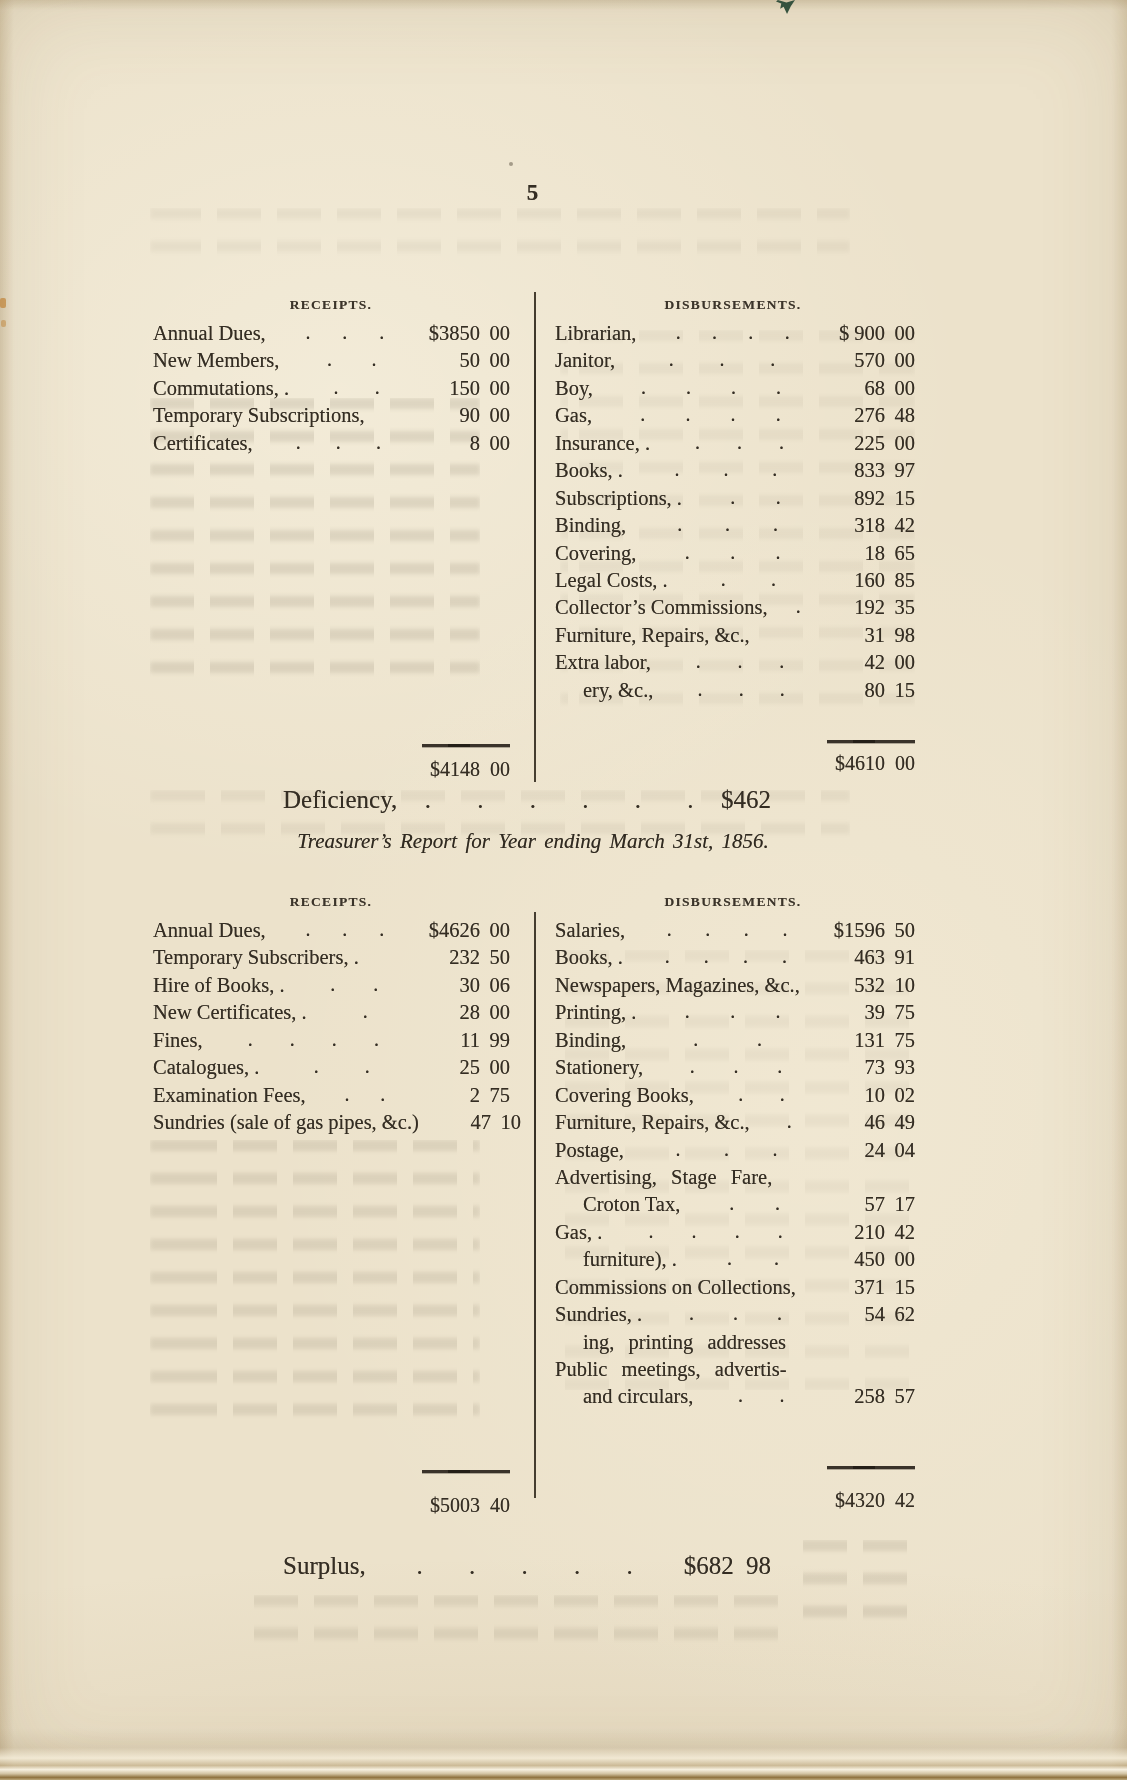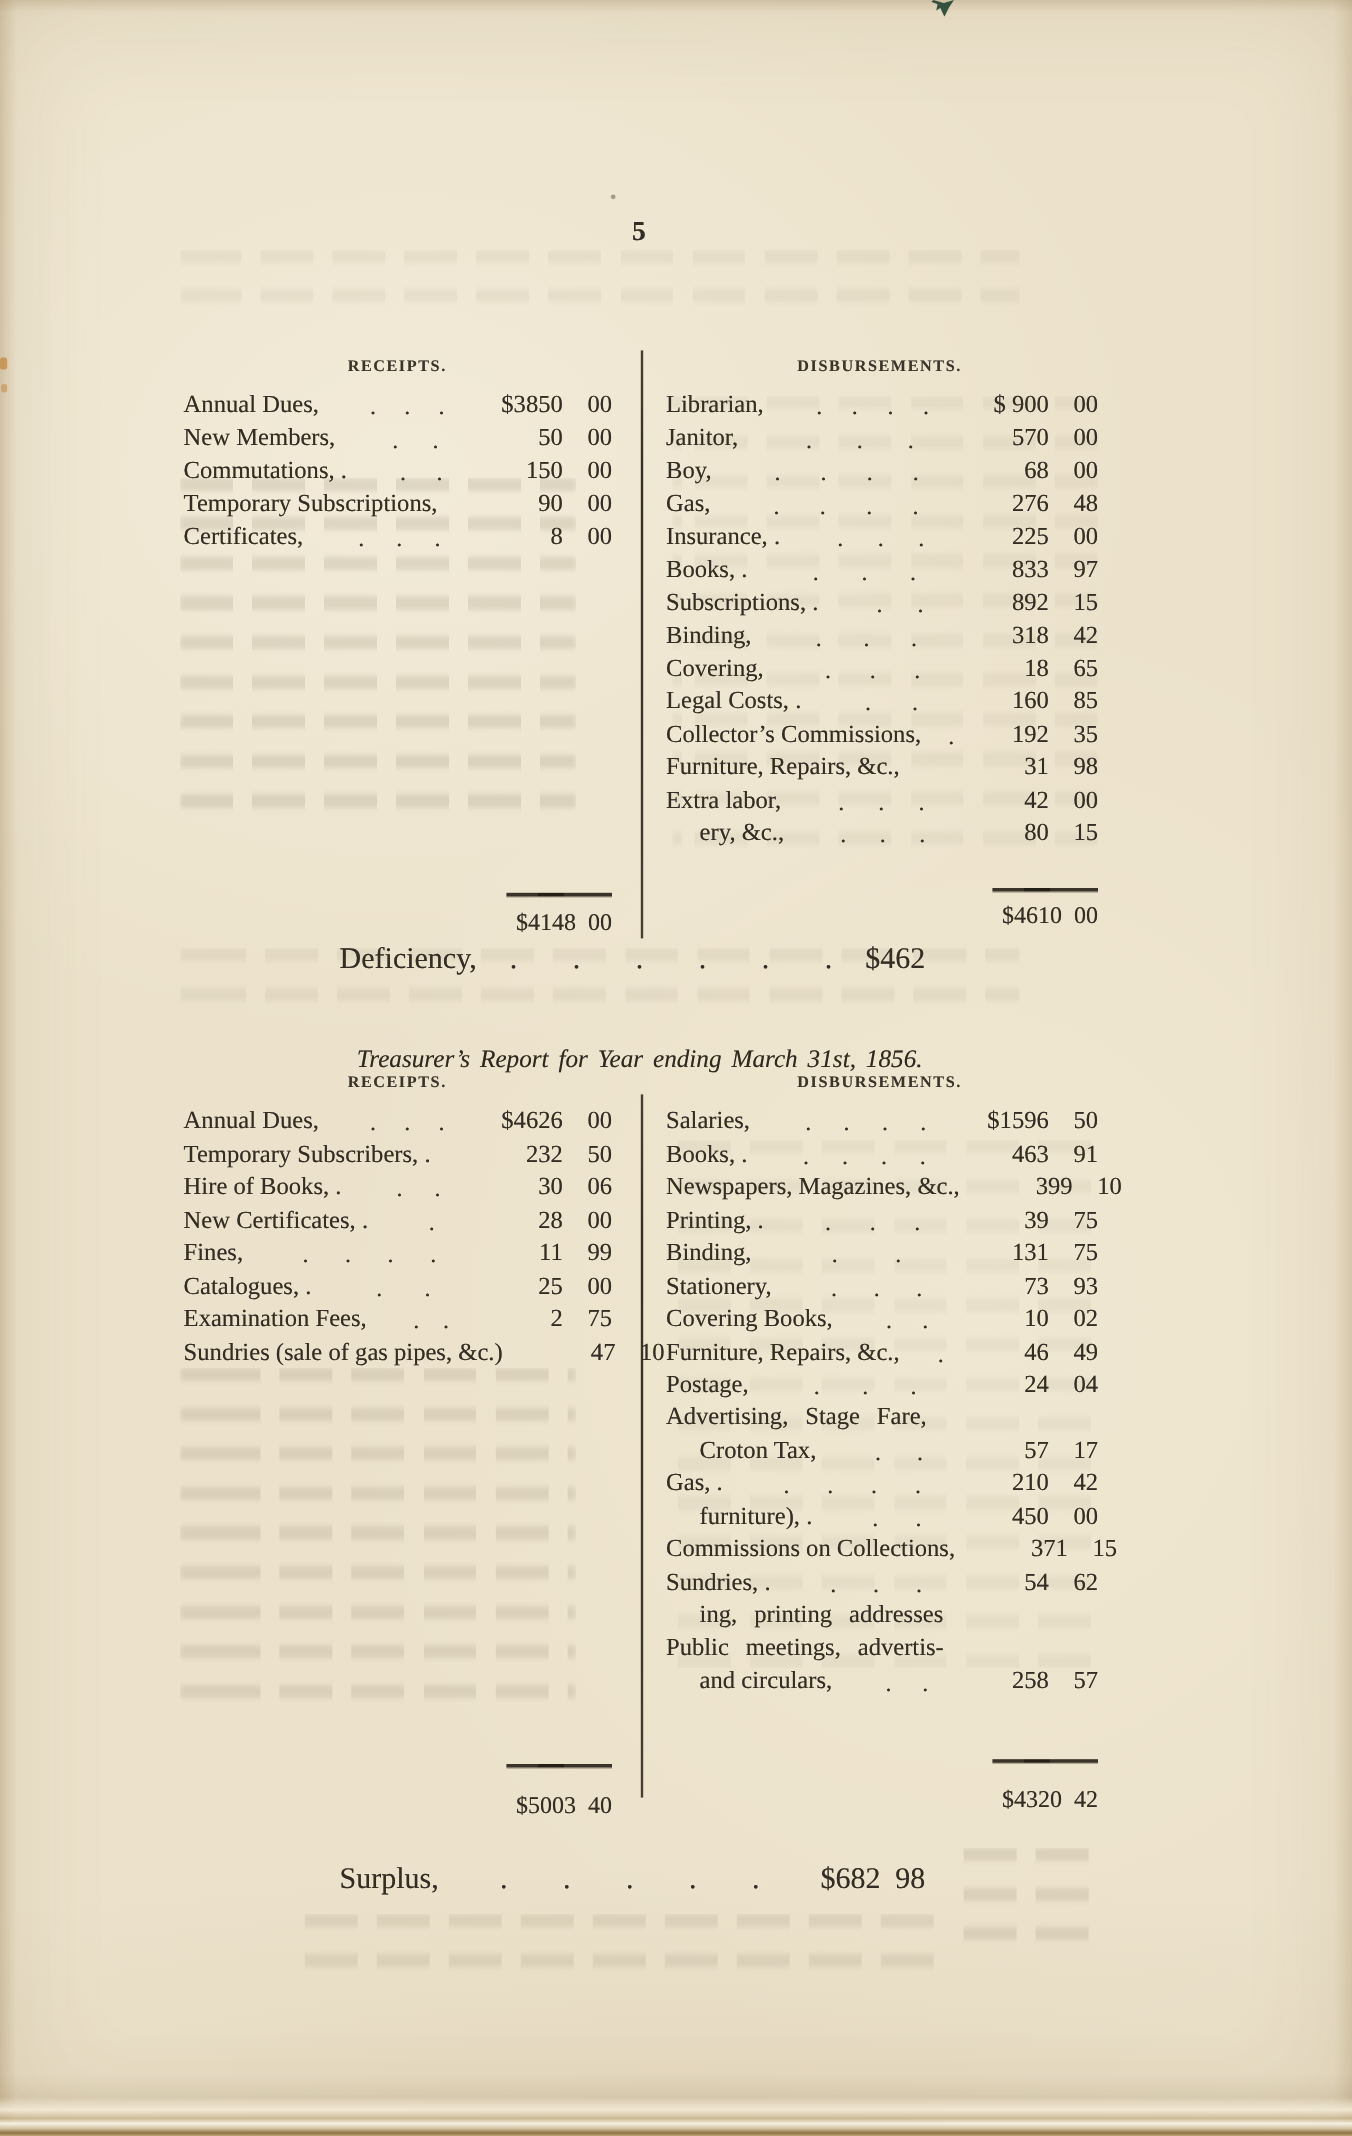--- a/index.html
+++ b/index.html
@@ -54,22 +54,22 @@
   .report-title{position:absolute;left:133px;width:800px;text-align:center;
     font-style:italic;font-size:21px;color:#2f2920;word-spacing:3px;
     text-shadow:0 0 .4px rgba(45,38,28,.5);}
   .col-header{position:absolute;font-size:13.5px;font-weight:700;letter-spacing:1.3px;
     text-align:center;color:#3b342a;text-shadow:0 0 .4px rgba(45,38,28,.4);}
   .vrule{position:absolute;width:2px;background:linear-gradient(180deg,#473f31,#352f24 20%,#3e372b 80%,#473f31);}
   .hrule{position:absolute;width:88px;height:3px;
     background:linear-gradient(90deg,#3a332a 0 30%,#241f17 30% 55%,#3a332a 55% 100%);
     box-shadow:0 1px 0 rgba(58,51,42,.35);}
   .col{position:absolute;}
-  .row{display:flex;align-items:flex-end;height:27.45px;font-size:20.5px;
-    text-shadow:0 0 .45px rgba(48,41,31,.55);white-space:pre;gap:11px;}
+  .row{display:flex;align-items:flex-start;height:27.45px;font-size:20.5px;
+    text-shadow:0 0 .45px rgba(48,41,31,.55);white-space:pre;}
   .row .lbl{flex:0 0 auto;}
   .row.cont .lbl{padding-left:28px;}
   .row.wide{word-spacing:9px;font-family:Liberation Serif, serif;}
   .dots{flex:1 1 auto;display:flex;justify-content:space-evenly;align-items:baseline;
     padding:0 8px;min-width:0;}
   .dot{font-size:20px;line-height:1;}
   .amt-d{flex:0 0 auto;min-width:56px;text-align:right;}
   .amt-c{flex:0 0 auto;width:30px;text-align:right;}
   .total{position:absolute;display:flex;justify-content:flex-end;align-items:baseline;
     font-size:20px;text-shadow:0 0 .45px rgba(48,41,31,.55);white-space:pre;}
@@ -139,39 +139,39 @@
   </div>
   <div class="total" style="left:555px;top:752px;width:360px">
     <span class="amt-d">$4610</span><span class="amt-c">00</span>
   </div>
   <div class="balance" style="left:283px;top:786px;width:488px">
     <span class="b-lbl">Deficiency,</span>
     <span class="b-dots">. . . . . .</span>
     <span class="b-amt">$462</span>
   </div>
 
-  <div class="report-title" style="top:870px">Treasurer’s Report for Year ending March 31st, 1856.</div>
+  <div class="report-title" style="top:829px">Treasurer’s Report for Year ending March 31st, 1856.</div>
   <div class="col-header" style="left:231px;top:894px;width:200px">RECEIPTS.</div>
   <div class="col-header" style="left:623px;top:894px;width:220px">DISBURSEMENTS.</div>
   <div class="vrule" style="left:534px;top:912px;height:586px"></div>
 
   <div class="col" style="left:153px;top:919px;width:357px">
       <div class="row"><span class="lbl">Annual Dues,</span><span class="dots"><span class="dot">.</span><span class="dot">.</span><span class="dot">.</span></span><span class="amt-d">$4626</span><span class="amt-c">00</span></div>
       <div class="row"><span class="lbl">Temporary Subscribers, .</span><span class="dots"></span><span class="amt-d">232</span><span class="amt-c">50</span></div>
       <div class="row"><span class="lbl">Hire of Books, .</span><span class="dots"><span class="dot">.</span><span class="dot">.</span></span><span class="amt-d">30</span><span class="amt-c">06</span></div>
       <div class="row"><span class="lbl">New Certificates, .</span><span class="dots"><span class="dot">.</span></span><span class="amt-d">28</span><span class="amt-c">00</span></div>
       <div class="row"><span class="lbl">Fines,</span><span class="dots"><span class="dot">.</span><span class="dot">.</span><span class="dot">.</span><span class="dot">.</span></span><span class="amt-d">11</span><span class="amt-c">99</span></div>
       <div class="row"><span class="lbl">Catalogues, .</span><span class="dots"><span class="dot">.</span><span class="dot">.</span></span><span class="amt-d">25</span><span class="amt-c">00</span></div>
       <div class="row"><span class="lbl">Examination Fees,</span><span class="dots"><span class="dot">.</span><span class="dot">.</span></span><span class="amt-d">2</span><span class="amt-c">75</span></div>
       <div class="row"><span class="lbl">Sundries (sale of gas pipes, &amp;c.)</span><span class="dots"></span><span class="amt-d">47</span><span class="amt-c">10</span></div>
     </div>
   <div class="col" style="left:555px;top:919px;width:360px">
       <div class="row"><span class="lbl">Salaries,</span><span class="dots"><span class="dot">.</span><span class="dot">.</span><span class="dot">.</span><span class="dot">.</span></span><span class="amt-d">$1596</span><span class="amt-c">50</span></div>
       <div class="row"><span class="lbl">Books, .</span><span class="dots"><span class="dot">.</span><span class="dot">.</span><span class="dot">.</span><span class="dot">.</span></span><span class="amt-d">463</span><span class="amt-c">91</span></div>
-      <div class="row"><span class="lbl">Newspapers, Magazines, &amp;c.,</span><span class="dots"></span><span class="amt-d">399</span><span class="amt-c">10</span></div>
+      <div class="row"><span class="lbl">Newspapers, Magazines, &amp;c.,</span><span class="dots"></span><span class="amt-d">532</span><span class="amt-c">10</span></div>
       <div class="row"><span class="lbl">Printing, .</span><span class="dots"><span class="dot">.</span><span class="dot">.</span><span class="dot">.</span></span><span class="amt-d">39</span><span class="amt-c">75</span></div>
       <div class="row"><span class="lbl">Binding,</span><span class="dots"><span class="dot">.</span><span class="dot">.</span></span><span class="amt-d">131</span><span class="amt-c">75</span></div>
       <div class="row"><span class="lbl">Stationery,</span><span class="dots"><span class="dot">.</span><span class="dot">.</span><span class="dot">.</span></span><span class="amt-d">73</span><span class="amt-c">93</span></div>
       <div class="row"><span class="lbl">Covering Books,</span><span class="dots"><span class="dot">.</span><span class="dot">.</span></span><span class="amt-d">10</span><span class="amt-c">02</span></div>
       <div class="row"><span class="lbl">Furniture, Repairs, &amp;c.,</span><span class="dots"><span class="dot">.</span></span><span class="amt-d">46</span><span class="amt-c">49</span></div>
       <div class="row"><span class="lbl">Postage,</span><span class="dots"><span class="dot">.</span><span class="dot">.</span><span class="dot">.</span></span><span class="amt-d">24</span><span class="amt-c">04</span></div>
       <div class="row wide"><span class="lbl">Advertising, Stage Fare,</span></div>
       <div class="row cont"><span class="lbl">Croton Tax,</span><span class="dots"><span class="dot">.</span><span class="dot">.</span></span><span class="amt-d">57</span><span class="amt-c">17</span></div>
       <div class="row"><span class="lbl">Gas, .</span><span class="dots"><span class="dot">.</span><span class="dot">.</span><span class="dot">.</span><span class="dot">.</span></span><span class="amt-d">210</span><span class="amt-c">42</span></div>
       <div class="row cont"><span class="lbl">furniture), .</span><span class="dots"><span class="dot">.</span><span class="dot">.</span></span><span class="amt-d">450</span><span class="amt-c">00</span></div>

